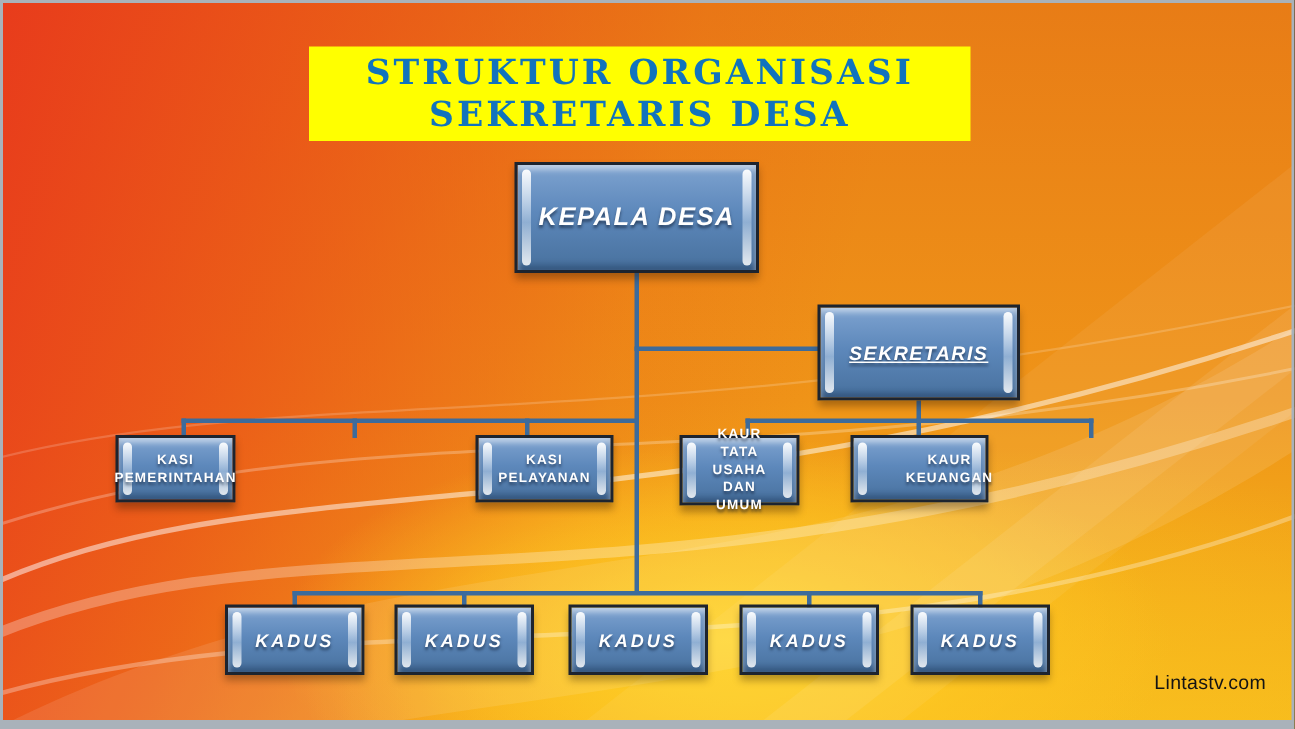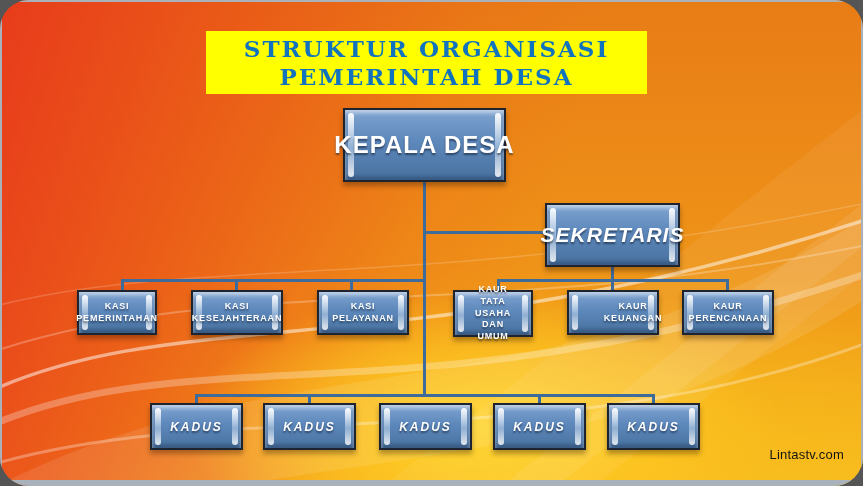--- a/index.html
+++ b/index.html
@@ -4,21 +4,20 @@
 <style>
   html,body{margin:0;padding:0;background:#555;}
   .stage{
     position:relative;width:863px;height:486px;overflow:hidden;
     font-family:"Liberation Sans",sans-serif;
     background:
       radial-gradient(ellipse 46% 38% at 56% 88%, rgba(255,213,40,.95) 0%, rgba(255,200,35,.55) 45%, rgba(255,200,35,0) 75%),
       radial-gradient(ellipse 70% 55% at 75% 100%, rgba(250,190,30,.75) 0%, rgba(250,190,30,0) 70%),
       linear-gradient(104deg, rgba(232,56,28,.95) 0%, rgba(234,75,24,.75) 22%, rgba(236,100,22,.25) 48%, rgba(236,110,22,0) 62%),
       linear-gradient(to bottom, #e87c16 0%, #ef9418 55%, #f4ae1a 82%, #f6bd1d 100%);
-    border-radius: 29px;
   }
   .frame{position:absolute;inset:0;border:2px solid #a9b2ba;border-bottom-width:6px;pointer-events:none;z-index:60;}
   .swoosh{position:absolute;left:0;top:0;z-index:1;pointer-events:none;}
 
   .banner{
     position:absolute;left:206px;top:31px;width:441px;height:63px;z-index:10;
     background:#ffff00;display:flex;flex-direction:column;align-items:center;justify-content:center;
     text-align:center;
   }
   .banner .t{
@@ -38,22 +37,22 @@
   .obox::before,.obox::after{
     content:"";position:absolute;top:3px;bottom:3px;width:6px;border-radius:3px;
     background:linear-gradient(to bottom,rgba(255,255,255,.95),rgba(225,240,255,.4) 55%,rgba(255,255,255,.85));
   }
   .obox::before{left:3px;}
   .obox::after{right:3px;}
   .obox-label{
     color:#ffffff;text-shadow:0 2px 2px rgba(10,20,40,.55);
     padding:0 10px;position:relative;z-index:2;
   }
-  .lbl-lg{font-size:24px;font-weight:700;letter-spacing:1px;white-space:nowrap;}
-  .lbl-md{font-size:21px;font-weight:700;font-style:italic;letter-spacing:1px;white-space:nowrap;}
+  .lbl-lg{font-size:17px;font-weight:700;font-style:italic;letter-spacing:1px;white-space:nowrap;}
+  .lbl-md{font-size:13px;font-weight:700;font-style:italic;letter-spacing:1px;white-space:nowrap;text-decoration:underline;}
   .lbl-sm{font-size:9px;font-weight:700;letter-spacing:.8px;line-height:1.3;}
   .lbl-kadus{font-size:12px;font-weight:700;font-style:italic;letter-spacing:2px;white-space:nowrap;}
 
   .conn{position:absolute;background:#3d6b9b;z-index:5;}
   .wm{
     position:absolute;right:19px;top:447px;z-index:20;
     color:#141414;font-size:13px;letter-spacing:.2px;padding-left:14px;
   }
 </style>
 </head>
@@ -67,21 +66,21 @@
     <path d="M-30,500 C300,320 560,440 920,180 L920,262 C560,520 300,420 -30,560 Z" fill="#ffffff" opacity="0.10"></path>
     <path d="M-20,396 C180,298 430,372 900,208" stroke="#ffffff" stroke-width="3.5" opacity="0.50" fill="none"></path>
     <path d="M-20,430 C200,330 430,432 900,262" stroke="#ffffff" stroke-width="7" opacity="0.28" fill="none"></path>
     <path d="M-20,356 C240,266 480,330 900,238" stroke="#ffffff" stroke-width="2" opacity="0.25" fill="none"></path>
     <path d="M-20,468 C240,388 560,470 900,330" stroke="#ffffff" stroke-width="3" opacity="0.30" fill="none"></path>
     <path d="M-20,310 C200,250 420,300 900,196" stroke="#ffffff" stroke-width="1.5" opacity="0.18" fill="none"></path>
   </svg>
 
   <div class="banner">
     <div class="t">STRUKTUR ORGANISASI</div>
-    <div class="t">PEMERINTAH DESA</div>
+    <div class="t">SEKRETARIS DESA</div>
   </div>
 
   <div class="conn" style="left:423px;top:182px;width:3px;height:214px;"></div>
   <div class="conn" style="left:423px;top:231px;width:123px;height:3px;"></div>
   <div class="conn" style="left:611px;top:267px;width:3px;height:15px;"></div>
   <div class="conn" style="left:497px;top:279px;width:232px;height:3px;"></div>
   <div class="conn" style="left:497px;top:279px;width:3px;height:13px;"></div>
   <div class="conn" style="left:611px;top:279px;width:3px;height:13px;"></div>
   <div class="conn" style="left:726px;top:279px;width:3px;height:13px;"></div>
   <div class="conn" style="left:121px;top:279px;width:305px;height:3px;"></div>
@@ -98,34 +97,28 @@
     <span class="obox-label lbl-lg">KEPALA DESA</span>
   </div>
 
   <div class="obox" style="left:545px;top:203px;width:135px;height:64px;">
     <span class="obox-label lbl-md">SEKRETARIS</span>
   </div>
 
   <div class="obox" style="left:77px;top:290px;width:80px;height:45px;">
     <span class="obox-label lbl-sm">KASI PEMERINTAHAN</span>
   </div>
-  <div class="obox" style="left:191px;top:290px;width:92px;height:45px;">
-    <span class="obox-label lbl-sm">KASI KESEJAHTERAAN</span>
-  </div>
   <div class="obox" style="left:317px;top:290px;width:92px;height:45px;">
     <span class="obox-label lbl-sm">KASI PELAYANAN</span>
   </div>
   <div class="obox" style="left:453px;top:290px;width:80px;height:47px;">
     <span class="obox-label lbl-sm">KAUR TATA USAHA DAN UMUM</span>
   </div>
   <div class="obox" style="left:567px;top:290px;width:92px;height:45px;padding-left:40px;">
     <span class="obox-label lbl-sm">KAUR KEUANGAN</span>
-  </div>
-  <div class="obox" style="left:682px;top:290px;width:92px;height:45px;">
-    <span class="obox-label lbl-sm">KAUR PERENCANAAN</span>
   </div>
 
   <div class="obox" style="left:150px;top:403px;width:93px;height:47px;">
     <span class="obox-label lbl-kadus">KADUS</span>
   </div>
   <div class="obox" style="left:263px;top:403px;width:93px;height:47px;">
     <span class="obox-label lbl-kadus">KADUS</span>
   </div>
   <div class="obox" style="left:379px;top:403px;width:93px;height:47px;">
     <span class="obox-label lbl-kadus">KADUS</span>

